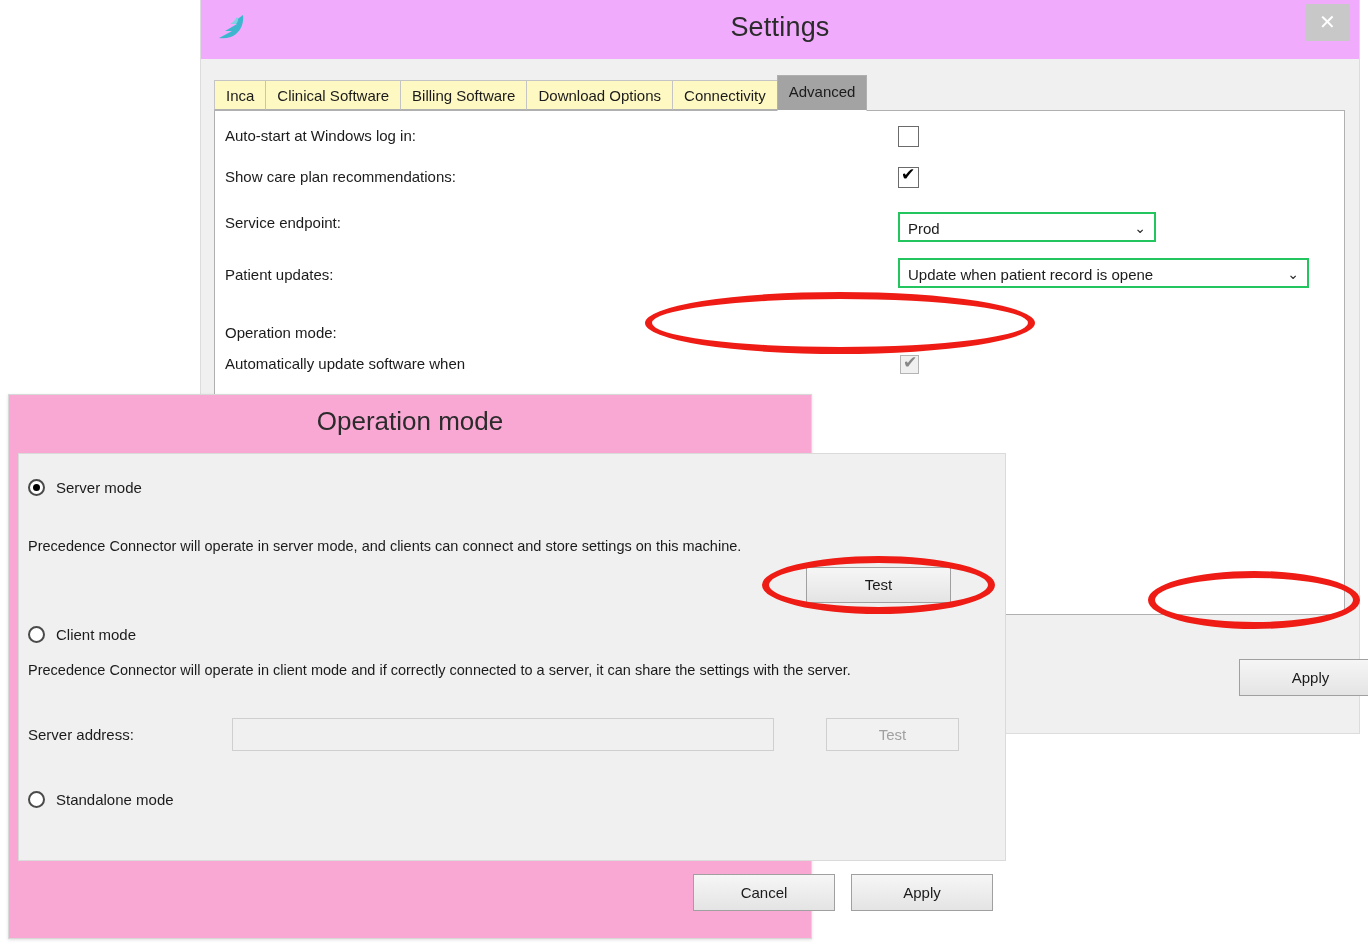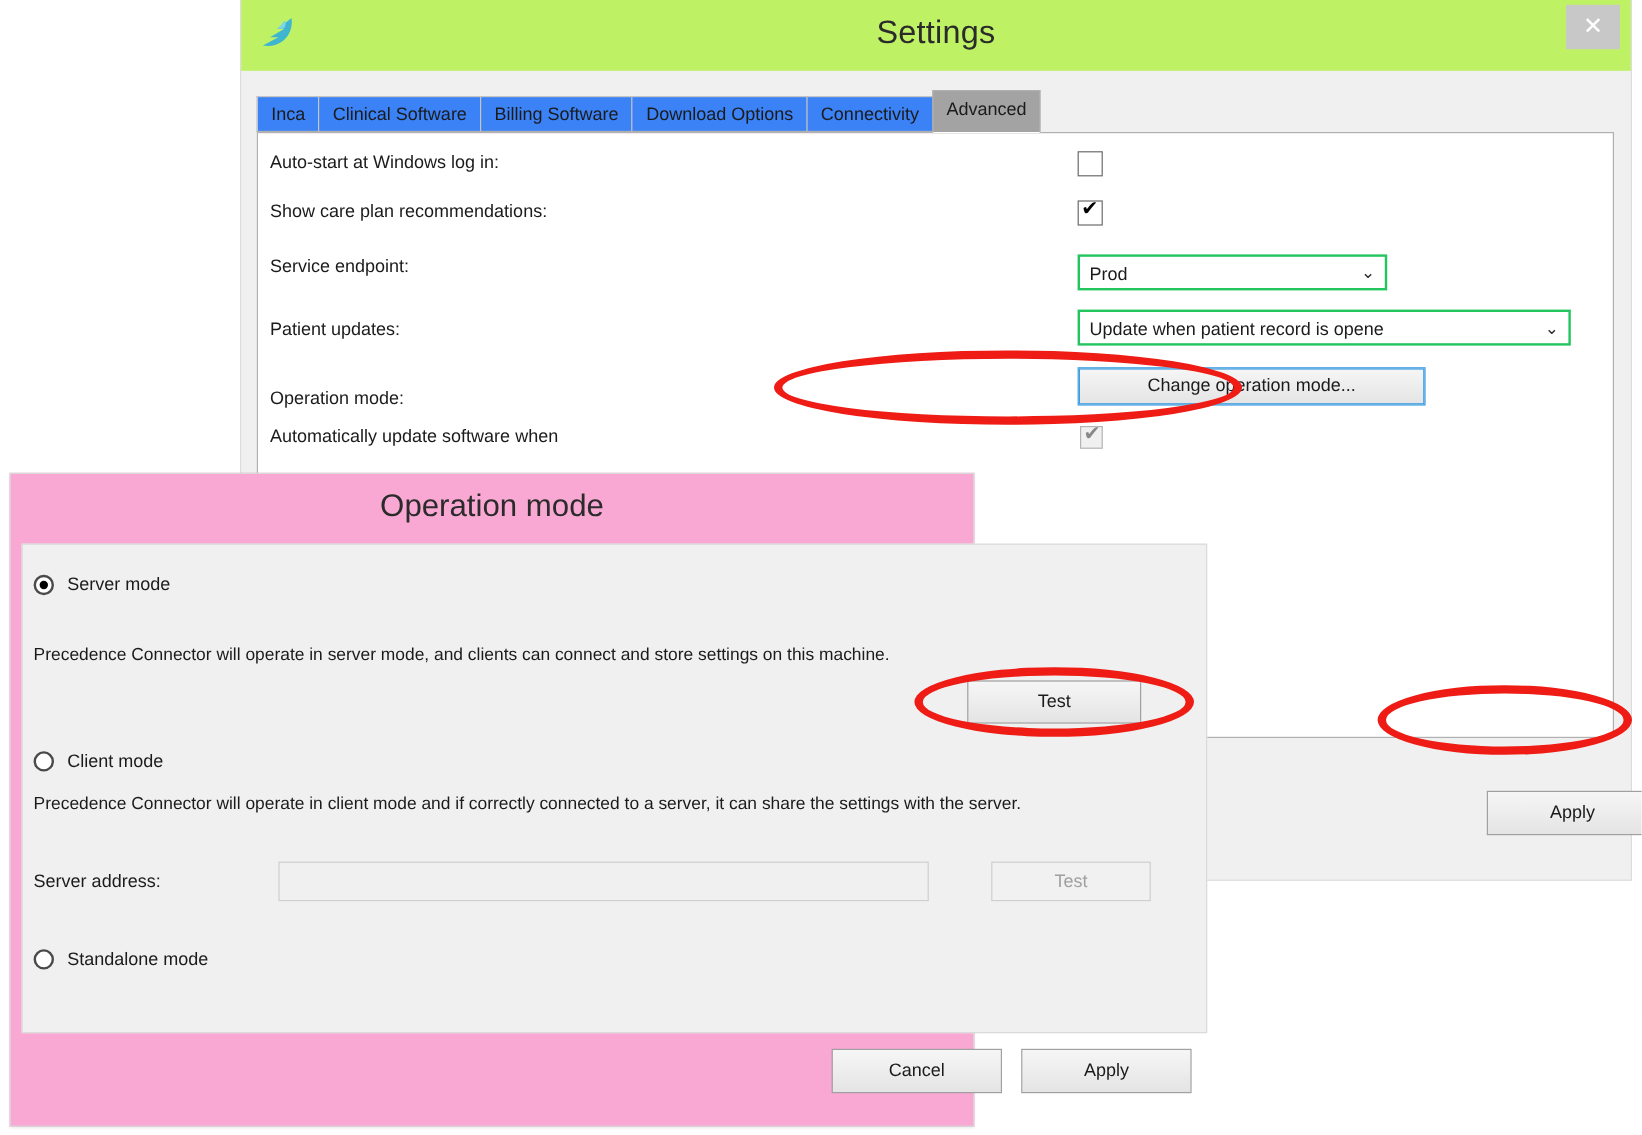--- a/index.html
+++ b/index.html
@@ -27,21 +27,21 @@
     background: #f0f0f0;
     border: 1px solid #dcdcdc;
     border-top: none;
     box-sizing: border-box;
   }
   #settings-titlebar {
     position: absolute;
     left: 0; top: 0;
     width: 100%;
     height: 59px;
-    background: #bef264;
+    background: #f0abfc;
   }
   #settings-title {
     position: absolute;
     left: 0;
     top: 12px;
     width: 100%;
     text-align: center;
     font-size: 27px;
     color: #2b2b2b;
     font-family: "Liberation Sans", sans-serif;
@@ -76,21 +76,21 @@
     top: 75px;
     height: 35px;
     display: flex;
     align-items: flex-end;
     z-index: 3;
   }
   .tab {
     height: 30px;
     line-height: 30px;
     padding: 0 11px;
-    background: #3b82f6;
+    background: #fef9c3;
     border: 1px solid #c4c4c4;
     border-bottom: 1px solid #b0b0b0;
     margin-right: -1px;
     font-size: 15px;
     color: #1b1b1b;
     box-sizing: border-box;
     cursor: default;
     white-space: nowrap;
   }
   .tab.active {
@@ -402,21 +402,20 @@
   <div class="combo" style="left:697px; top:212px; width:258px;">
     <span class="combo-text">Prod</span>
     <span class="chev">⌄</span>
   </div>
 
   <div class="combo" style="left:697px; top:258px; width:411px;">
     <span class="combo-text" style="width:372px;">Update when patient record is opene</span>
     <span class="chev">⌄</span>
   </div>
 
-  <div class="btn focus" id="btn-change-mode">Change operation mode...</div>
 
   <div class="chk checked disabled" style="left:699px; top:355px; width:19px; height:19px;"></div>
 
   <div class="btn" id="btn-apply-settings">Apply</div>
 
 </div>
 
 <div id="opmode-dialog">
   <div id="opmode-title">Operation mode</div>
 

